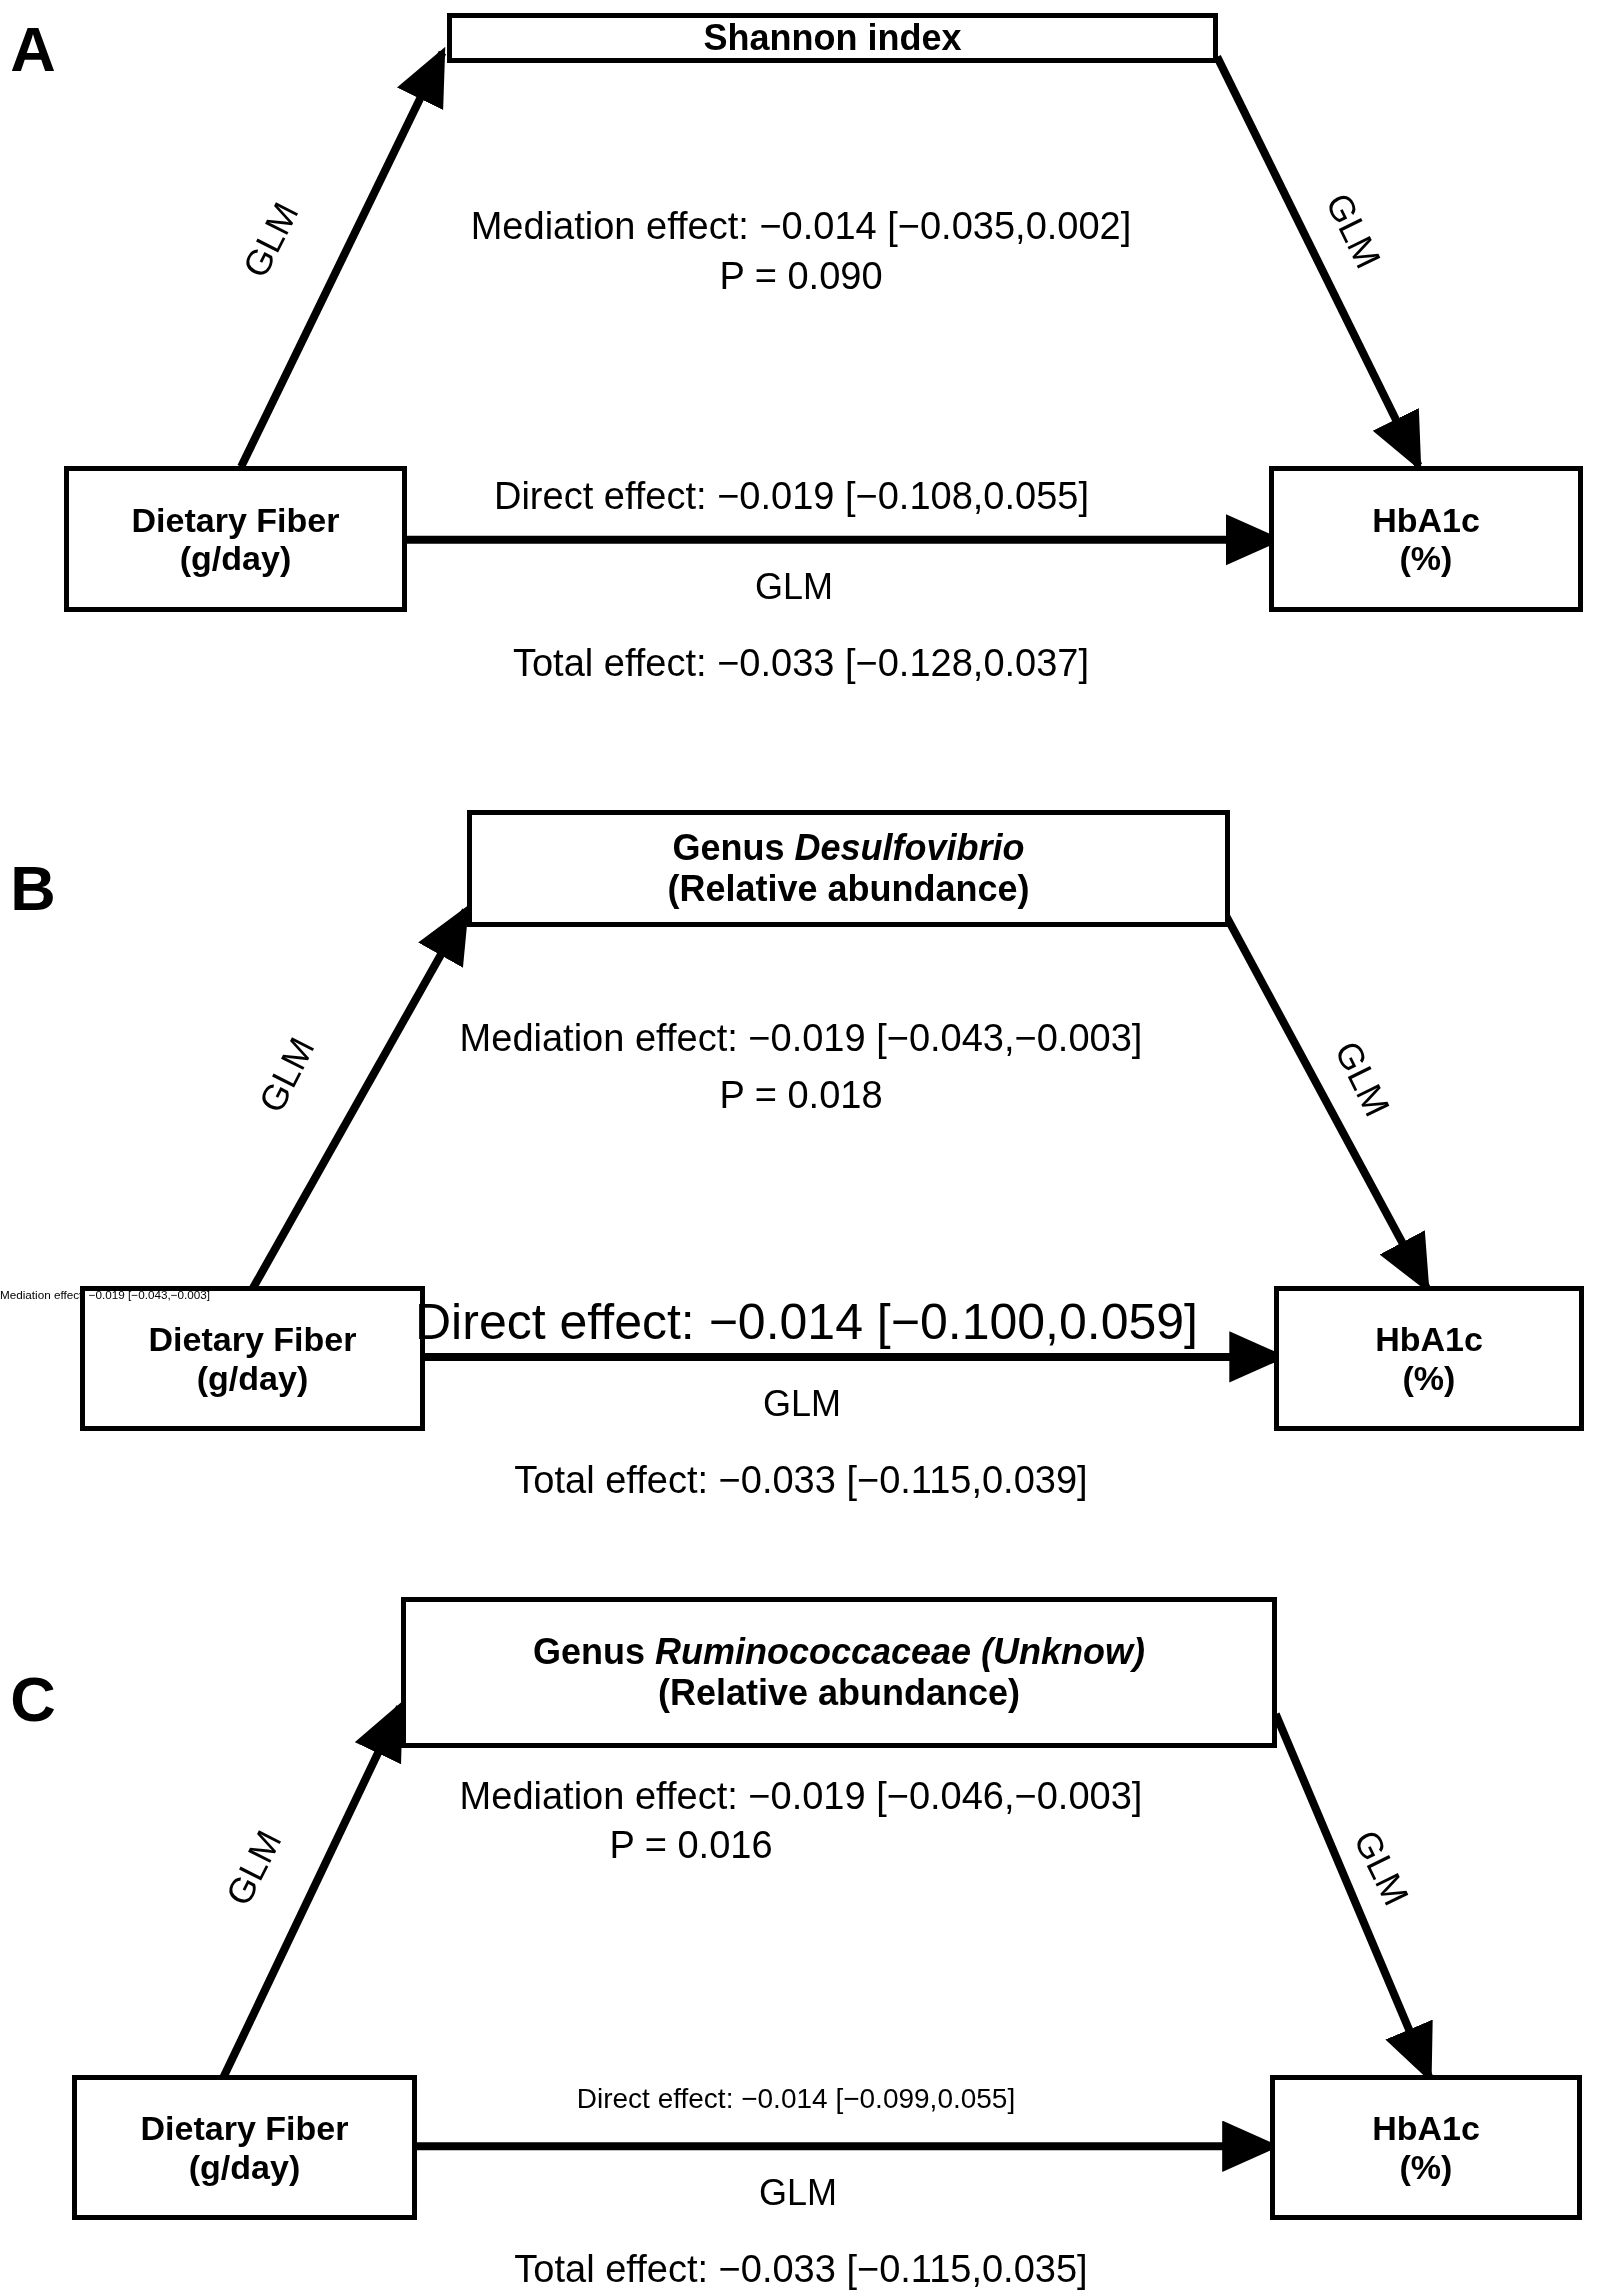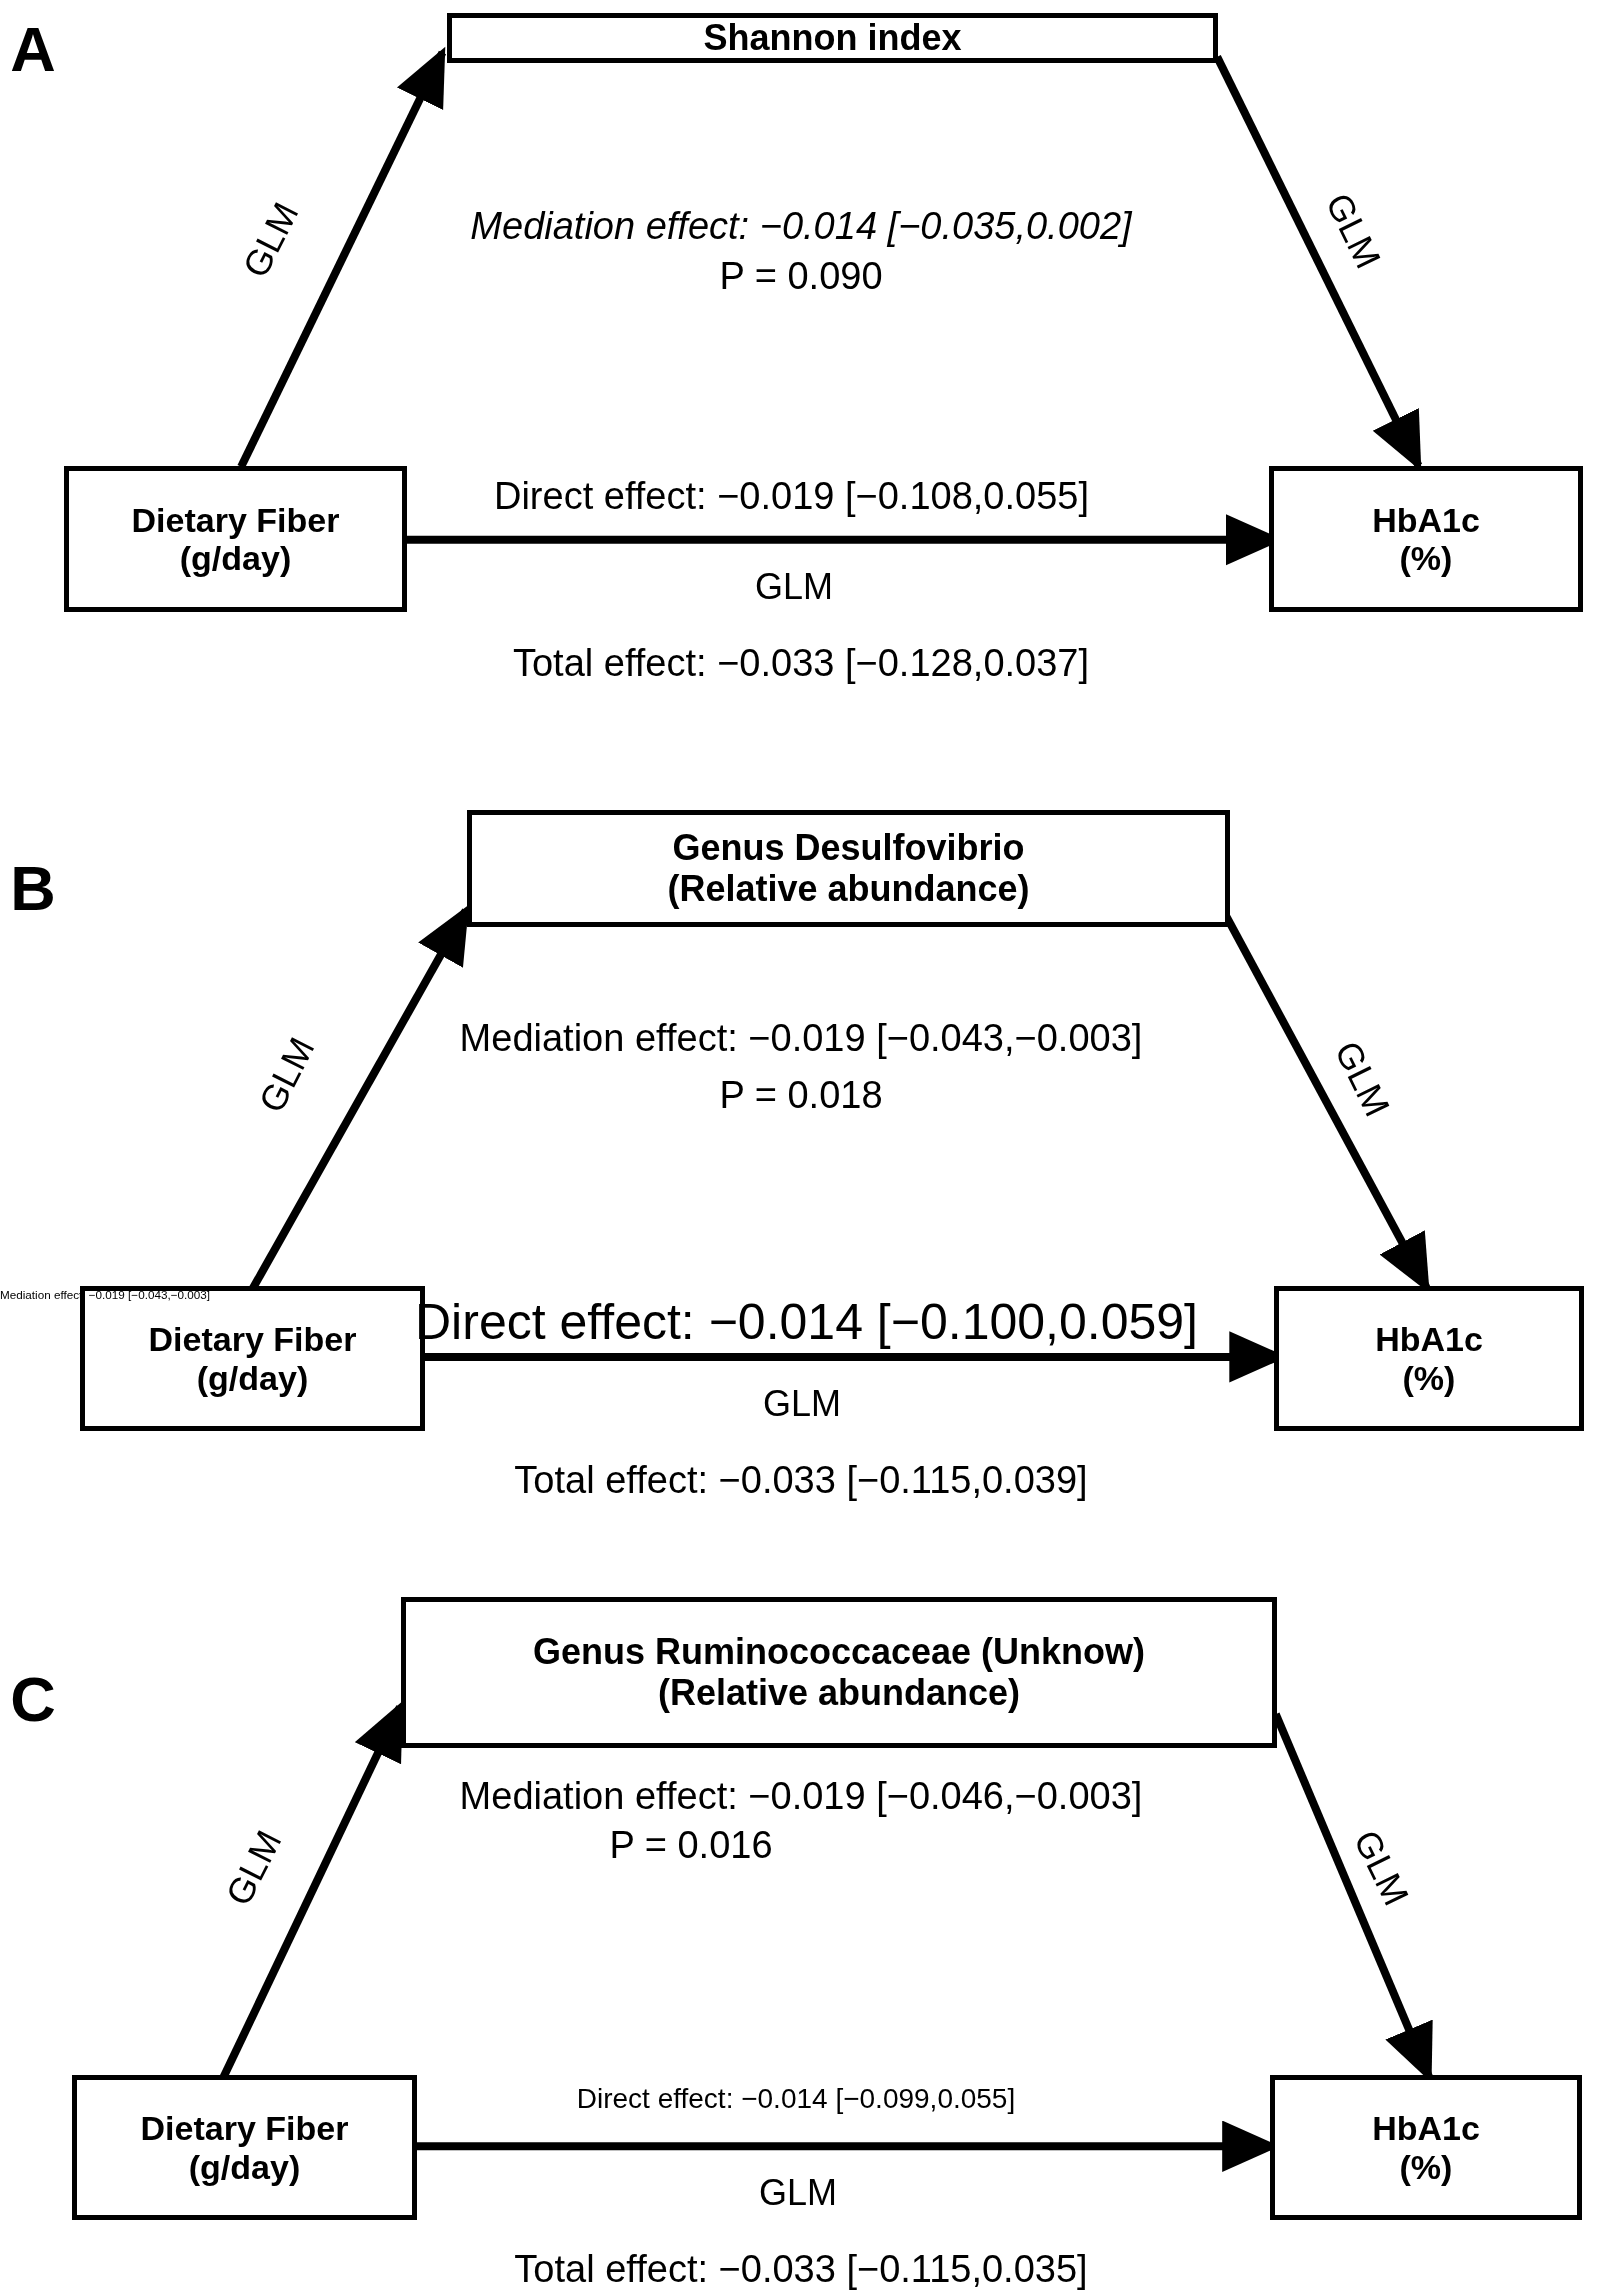--- a/index.html
+++ b/index.html
@@ -35,21 +35,21 @@
     background: #fff;
     display: flex;
     flex-direction: column;
     align-items: center;
     justify-content: center;
     text-align: center;
     font-weight: bold;
     line-height: 1.12;
   }
   .node-box .line { display: block; white-space: nowrap; }
-  .ital { }
+  .ital { font-style: italic; }
 
   .edge-text {
     position: absolute;
     text-align: center;
     white-space: nowrap;
     line-height: 1.18;
   }
 
   .glm-label {
     position: absolute;
@@ -105,21 +105,21 @@
 
   <div class="node-box" style="left:1269px; top:466px; width:314px; height:146px; font-size:34px;">
     <span class="line">HbA1c</span>
     <span class="line">(%)</span>
   </div>
 
   <div class="glm-label" style="left:232px; top:219px; transform: rotate(-63deg);">GLM</div>
   <div class="glm-label" style="left:1314px; top:210px; transform: rotate(64deg);">GLM</div>
   <div class="glm-label" style="left:755px; top:566px; transform: none;">GLM</div>
 
-  <div class="edge-text" style="left:0; top:204px; width:1602px; font-size:38px;font-style:italic;">Mediation effect: −0.014 [−0.035,0.002]</div>
+  <div class="edge-text" style="left:0; top:204px; width:1602px; font-size:38px;">Mediation effect: −0.014 [−0.035,0.002]</div>
   <div class="edge-text" style="left:0; top:254px; width:1602px; font-size:38px;">P = 0.090</div>
   <div class="edge-text" style="left:295px; top:474px; width:993px; font-size:38px;">Direct effect: −0.019 [−0.108,0.055]</div>
   <div class="edge-text" style="left:0; top:641px; width:1602px; font-size:38px;">Total effect: −0.033 [−0.128,0.037]</div>
 </div>
 
 <div class="panel" style="top:766px;height:766px;">
 
   <div class="panel-letter" style="left:10.2px; top:91px;">B</div>
 
   <svg class="svg-layer" height="766" viewBox="0 0 2195 1050">

